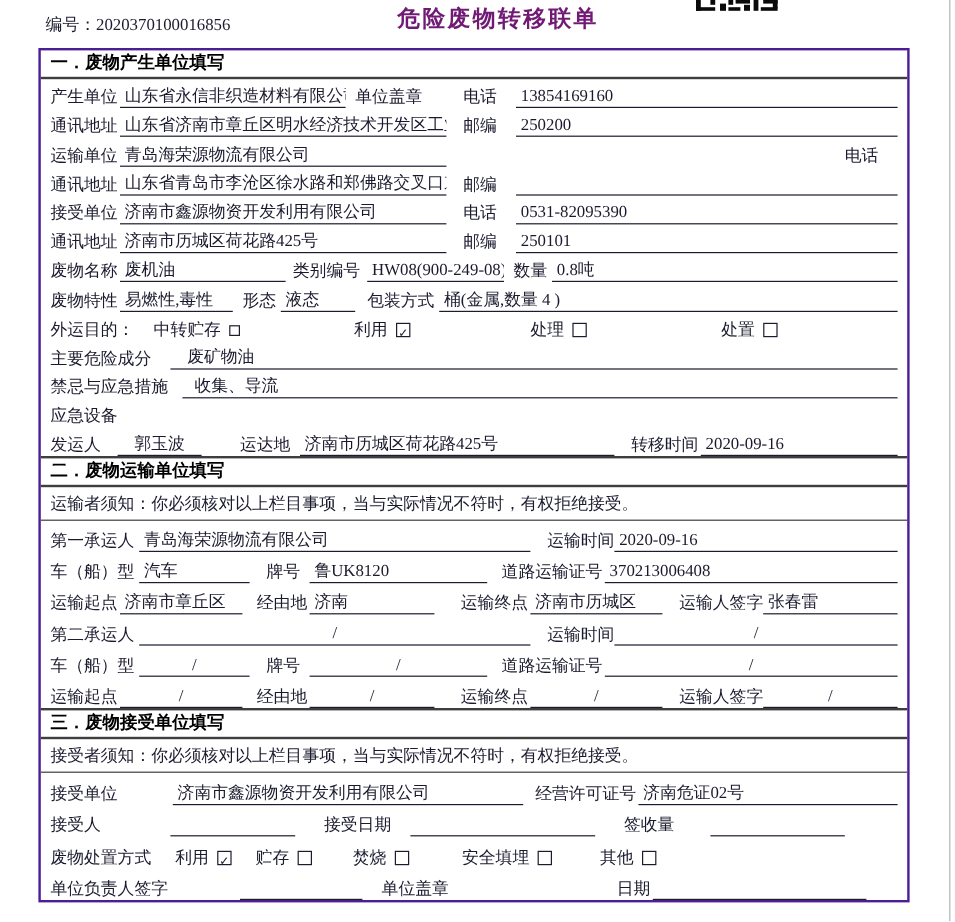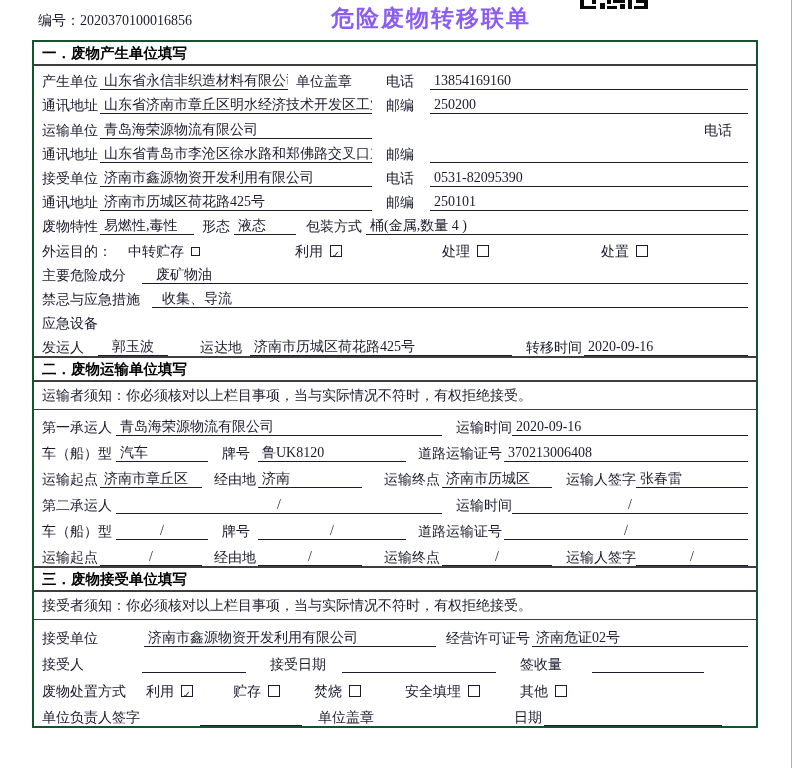--- a/index.html
+++ b/index.html
@@ -3,28 +3,28 @@
 <meta charset="utf-8">
 <style>
   html,body { margin:0; padding:0; background:#fff; }
   .page {
     position:relative; width:796px; height:768px; background:#ffffff;
     font-family:"Liberation Serif","DejaVu Serif",serif;
     color:#1a1a2e; font-size:14px; overflow:hidden;
   }
   .hdr-serial { position:absolute; left:38px; top:12px; font-size:14px; white-space:nowrap; }
   .title {
-    position:absolute; left:331px; top:3px; font-size:23px; font-weight:bold;
-    font-family:"Liberation Sans","DejaVu Sans",sans-serif; letter-spacing:2px; color:#8b5cf6;
+    position:absolute; left:331px; top:3px; font-size:19px; font-weight:bold;
+    font-family:"Liberation Sans","DejaVu Sans",sans-serif; letter-spacing:2px; color:#701a75;
     white-space:nowrap;
   }
   .qr { position:absolute; left:580px; top:0px; }
   .edge-line { position:absolute; left:791px; top:0; width:1px; height:768px; background:#b3b3b3; }
 
-  .box { position:absolute; left:32px; top:40px; width:726px; border:2px solid #14532d; background:#fff; box-sizing:border-box; }
+  .box { position:absolute; left:32px; top:40px; width:726px; border:2px solid #4c1d95; background:#fff; box-sizing:border-box; }
 
   .sec-h {
     height:20px; line-height:20px; padding:1px 8px; font-weight:bold; font-size:14.5px;
     font-family:"Liberation Sans","DejaVu Sans",sans-serif; color:#000;
     border-bottom:2px solid #3e3e3e;
   }
   .sec-h.mid { border-top:2px solid #3e3e3e; }
 
   .notice { height:27px; display:flex; align-items:center; padding:0 8px; border-bottom:1.5px solid #3e3e3e; white-space:nowrap; }
 
@@ -120,20 +120,28 @@
       <span class="val" style="width:318px">0531-82095390</span>
     </div>
 
     <div class="row h24">
       <span class="lbl" style="width:58px">通讯地址</span>
       <span class="val" style="width:272px">济南市历城区荷花路425号</span>
       <span class="lbl mla" style="width:44px">邮编</span>
       <span class="val" style="width:318px">250101</span>
     </div>
 
+    <div class="row h24">
+      <span class="lbl" style="width:58px">废物名称</span>
+      <span class="val" style="width:138px">废机油</span>
+      <span class="lbl" style="margin-left:6px;width:62px">类别编号</span>
+      <span class="val" style="width:114px">HW08(900-249-08)</span>
+      <span class="lbl" style="margin-left:8px;width:32px">数量</span>
+      <span class="val grow">0.8吨</span>
+    </div>
 
     <div class="row h24">
       <span class="lbl" style="width:58px">废物特性</span>
       <span class="val" style="width:94px">易燃性,毒性</span>
       <span class="lbl" style="margin-left:8px;width:32px">形态</span>
       <span class="val" style="width:62px">液态</span>
       <span class="lbl" style="margin-left:10px;width:60px">包装方式</span>
       <span class="val grow">桶(金属,数量 4 )</span>
     </div>
 
@@ -245,21 +253,21 @@
       <span class="lbl" style="margin-left:24px;width:58px">接受日期</span>
       <span class="val" style="width:154px;margin-left:14px"></span>
       <span class="lbl" style="margin-left:24px;width:44px">签收量</span>
       <span class="val" style="width:112px;margin-left:28px"></span>
     </div>
 
     <div class="row h27">
       <span class="lbl">废物处置方式</span>
       <span class="lbl" style="margin-left:20px">利用</span>
       <span class="cb on">✓</span>
-      <span class="lbl" style="margin-left:40px">贮存</span>
+      <span class="lbl" style="margin-left:20px">贮存</span>
       <span class="cb"></span>
       <span class="lbl" style="margin-left:34px">焚烧</span>
       <span class="cb"></span>
       <span class="lbl" style="margin-left:44px">安全填埋</span>
       <span class="cb"></span>
       <span class="lbl" style="margin-left:40px">其他</span>
       <span class="cb"></span>
     </div>
 
     <div class="row h27">

